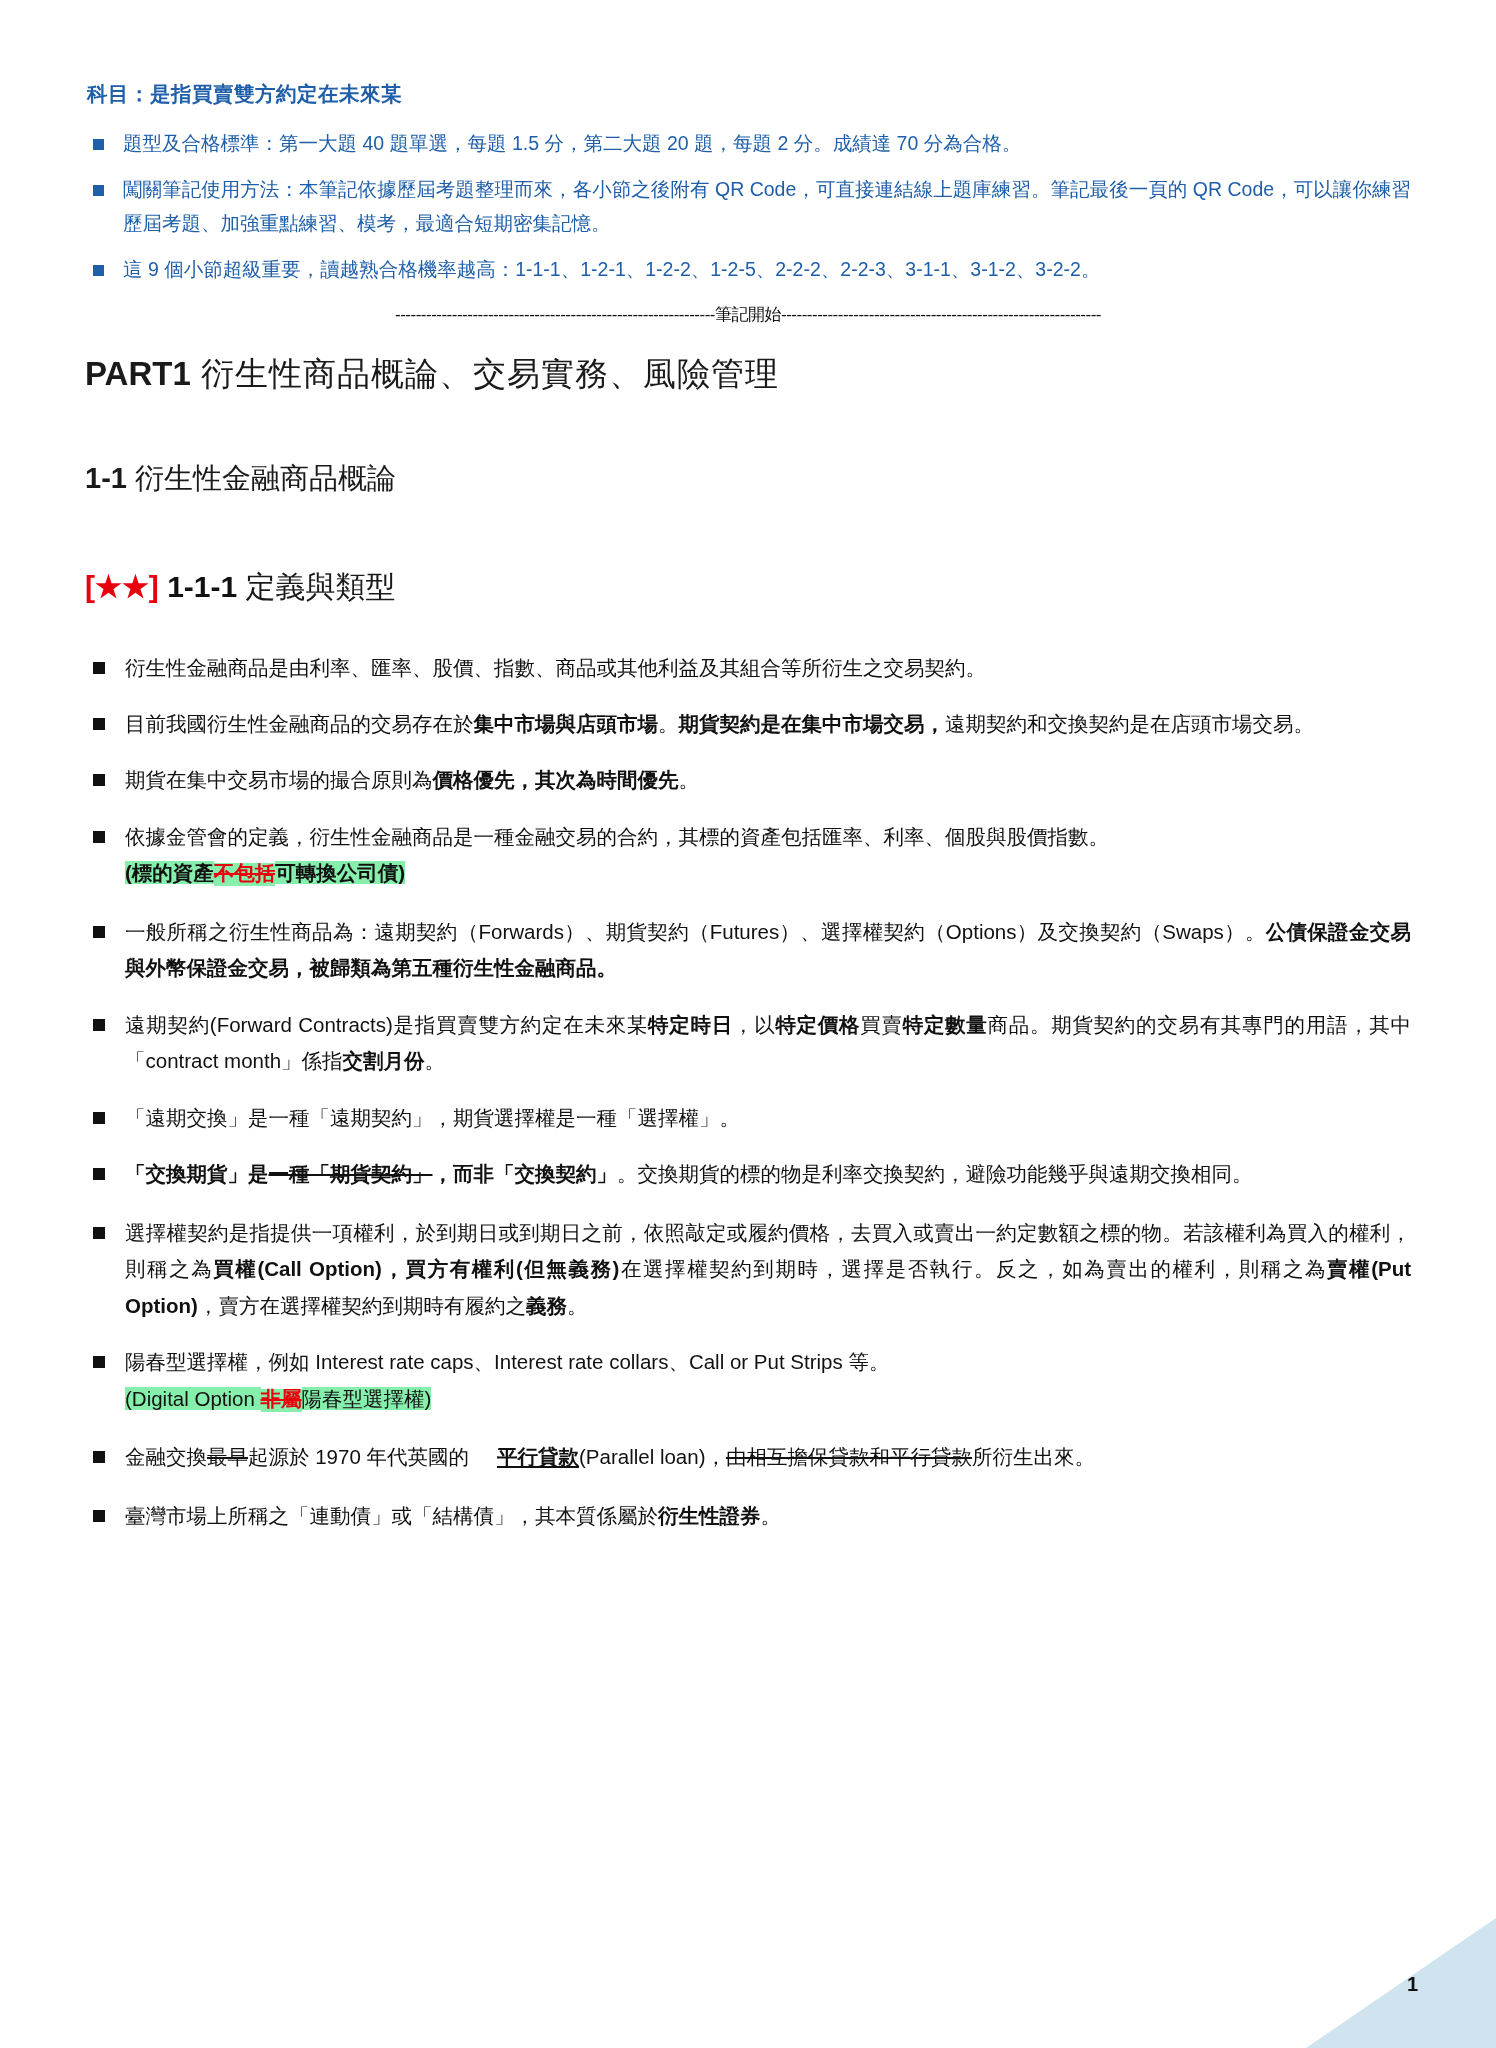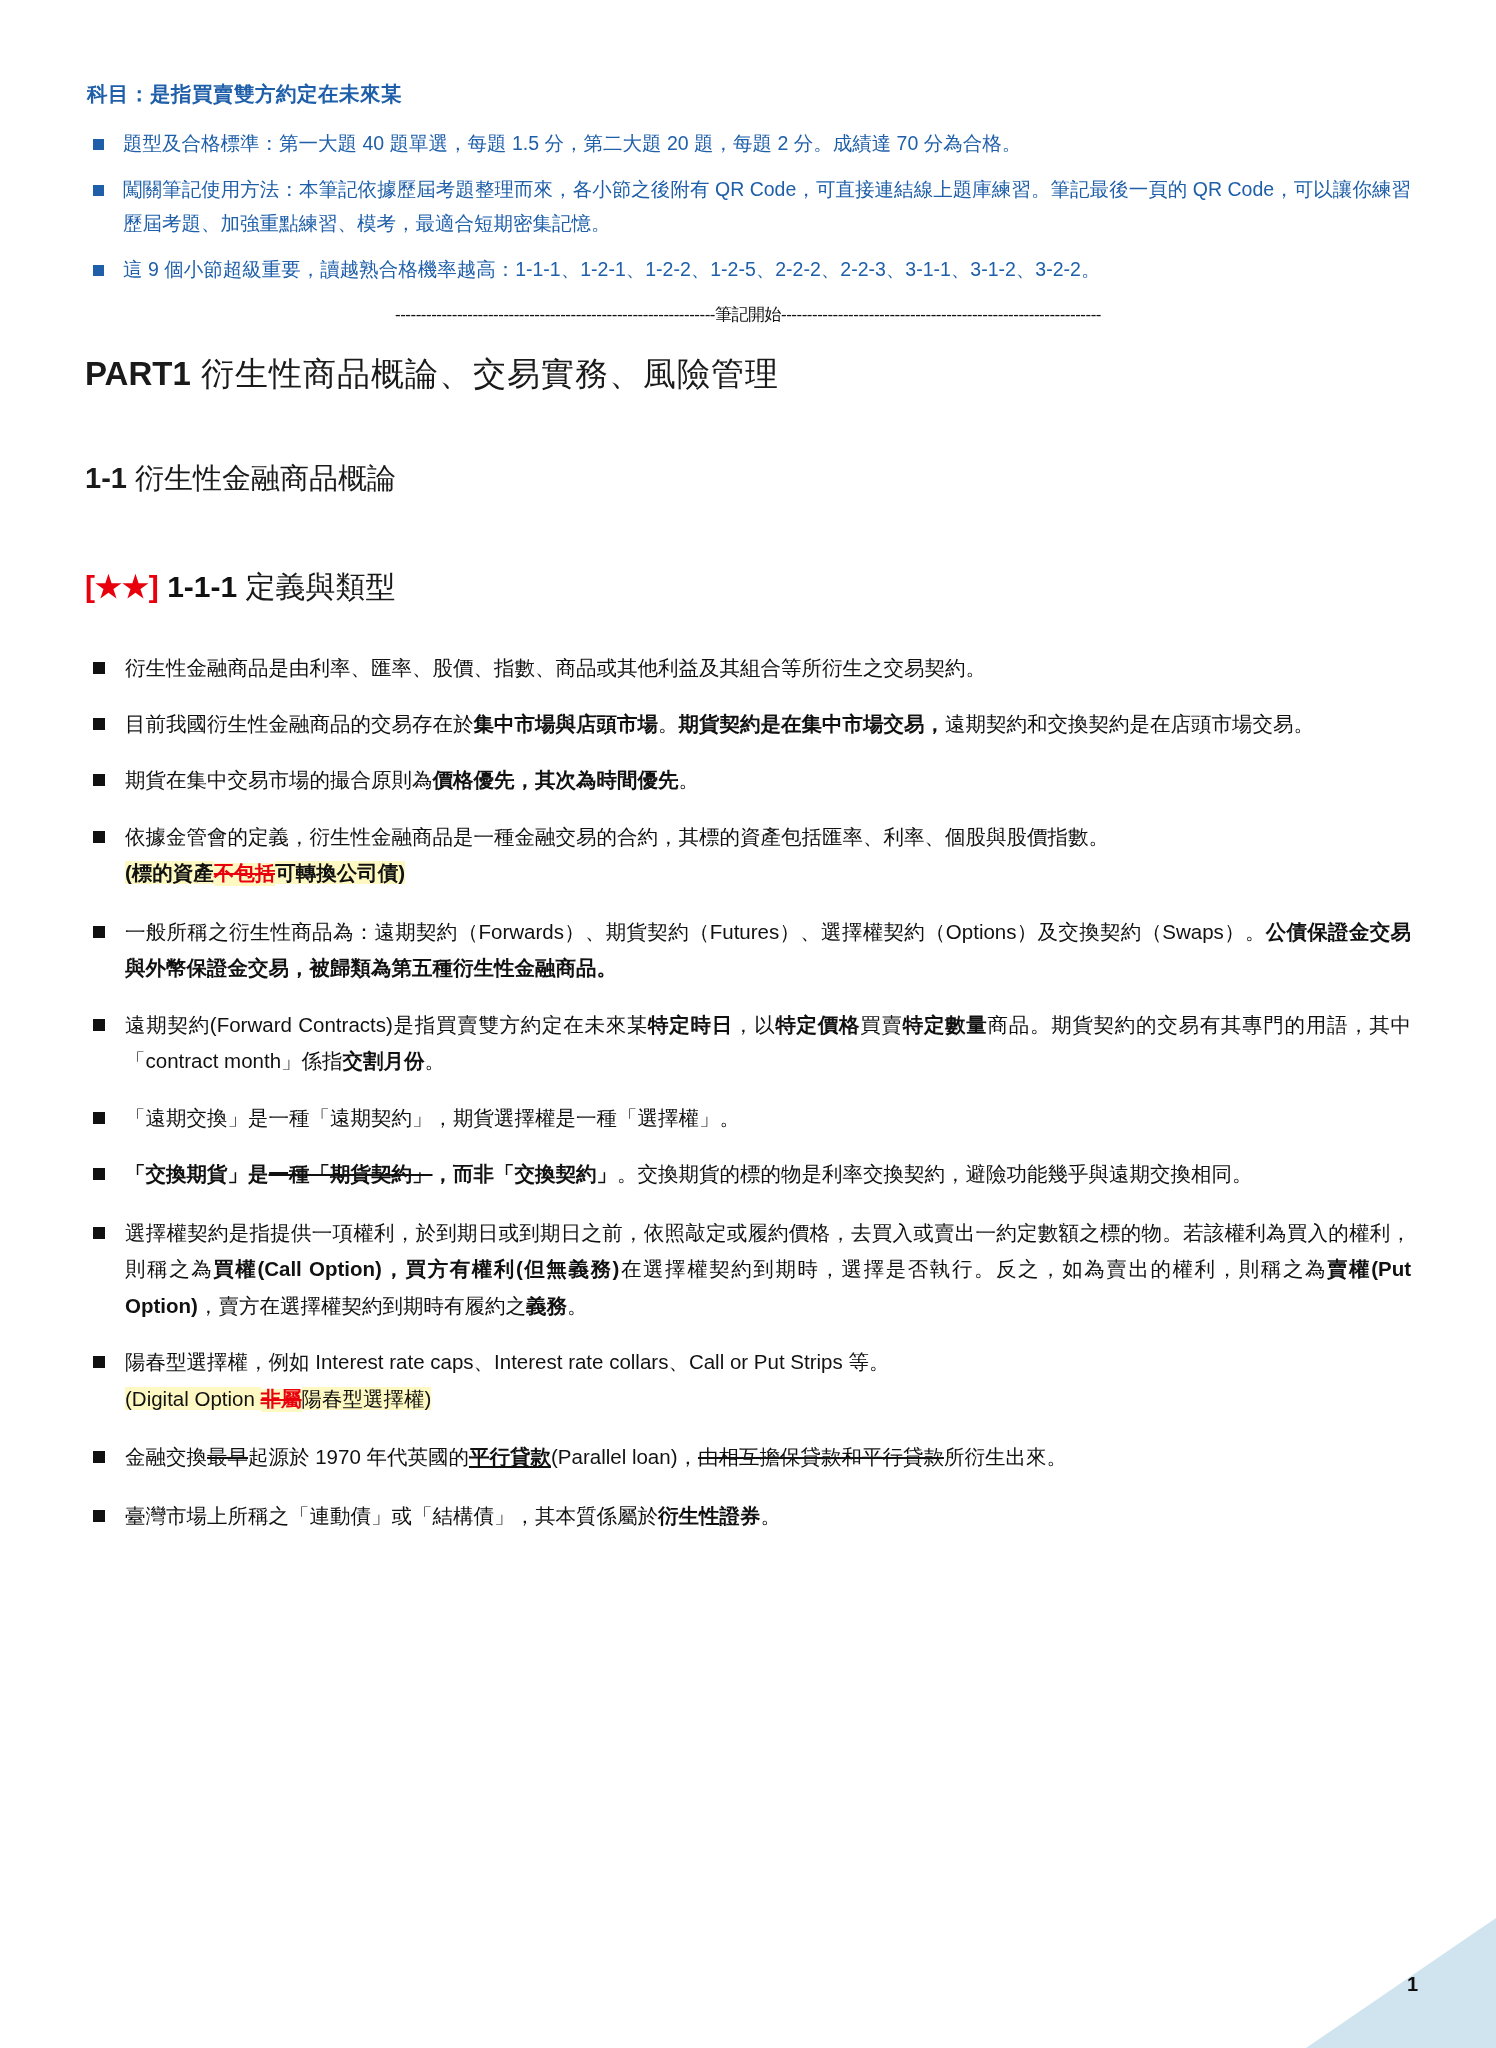--- a/index.html
+++ b/index.html
@@ -116,25 +116,25 @@
     position: absolute;
     left: 8px;
     top: 12px;
     width: 12px;
     height: 12px;
     background: #111;
     display: block;
   }
   .b { font-weight: bold; }
   .hl {
-    background: #fef9c3;
+    background: #86efac;
   }
   .red { color: #E8000D; font-weight: bold; }
   .strike { text-decoration: line-through; font-family: Liberation Mono, monospace; }
-  .u { text-decoration: underline; }
+  .u { text-decoration: underline; padding-left: 28px; }
 
   
   .corner {
     position: absolute;
     right: 0;
     bottom: 0;
     width: 0;
     height: 0;
     border-bottom: 130px solid #CFE4EF;
     border-left: 190px solid transparent;

